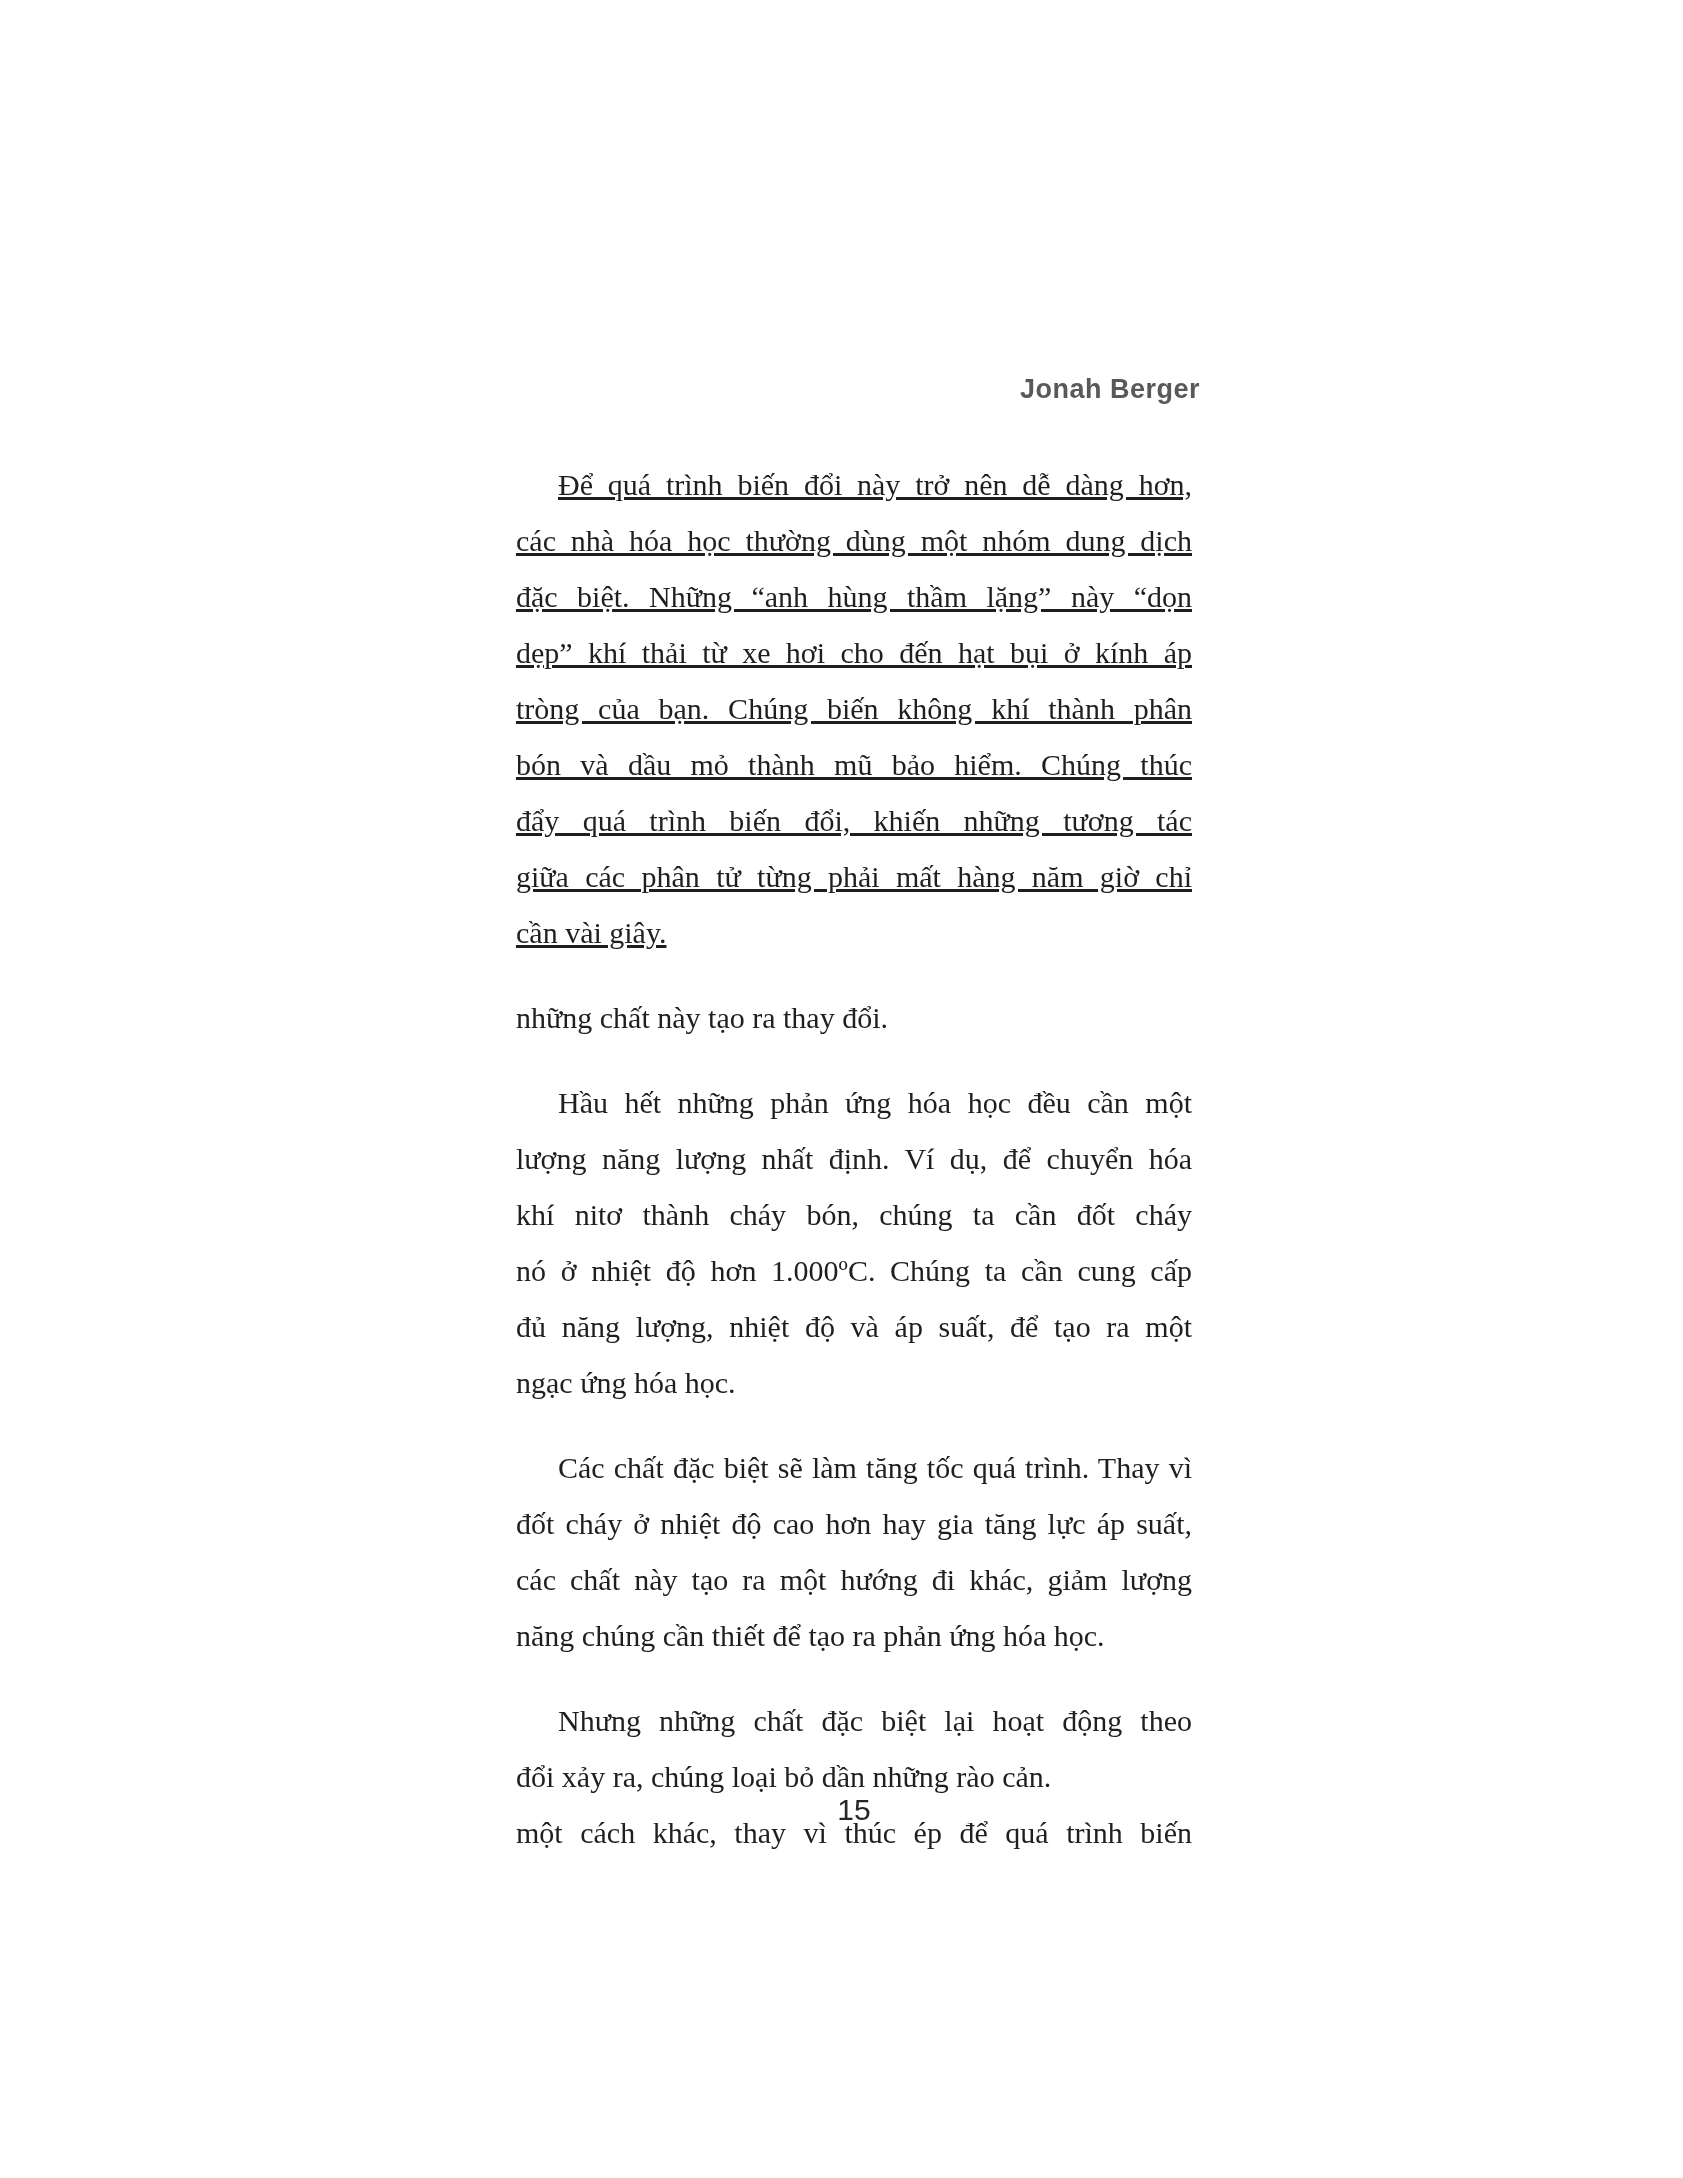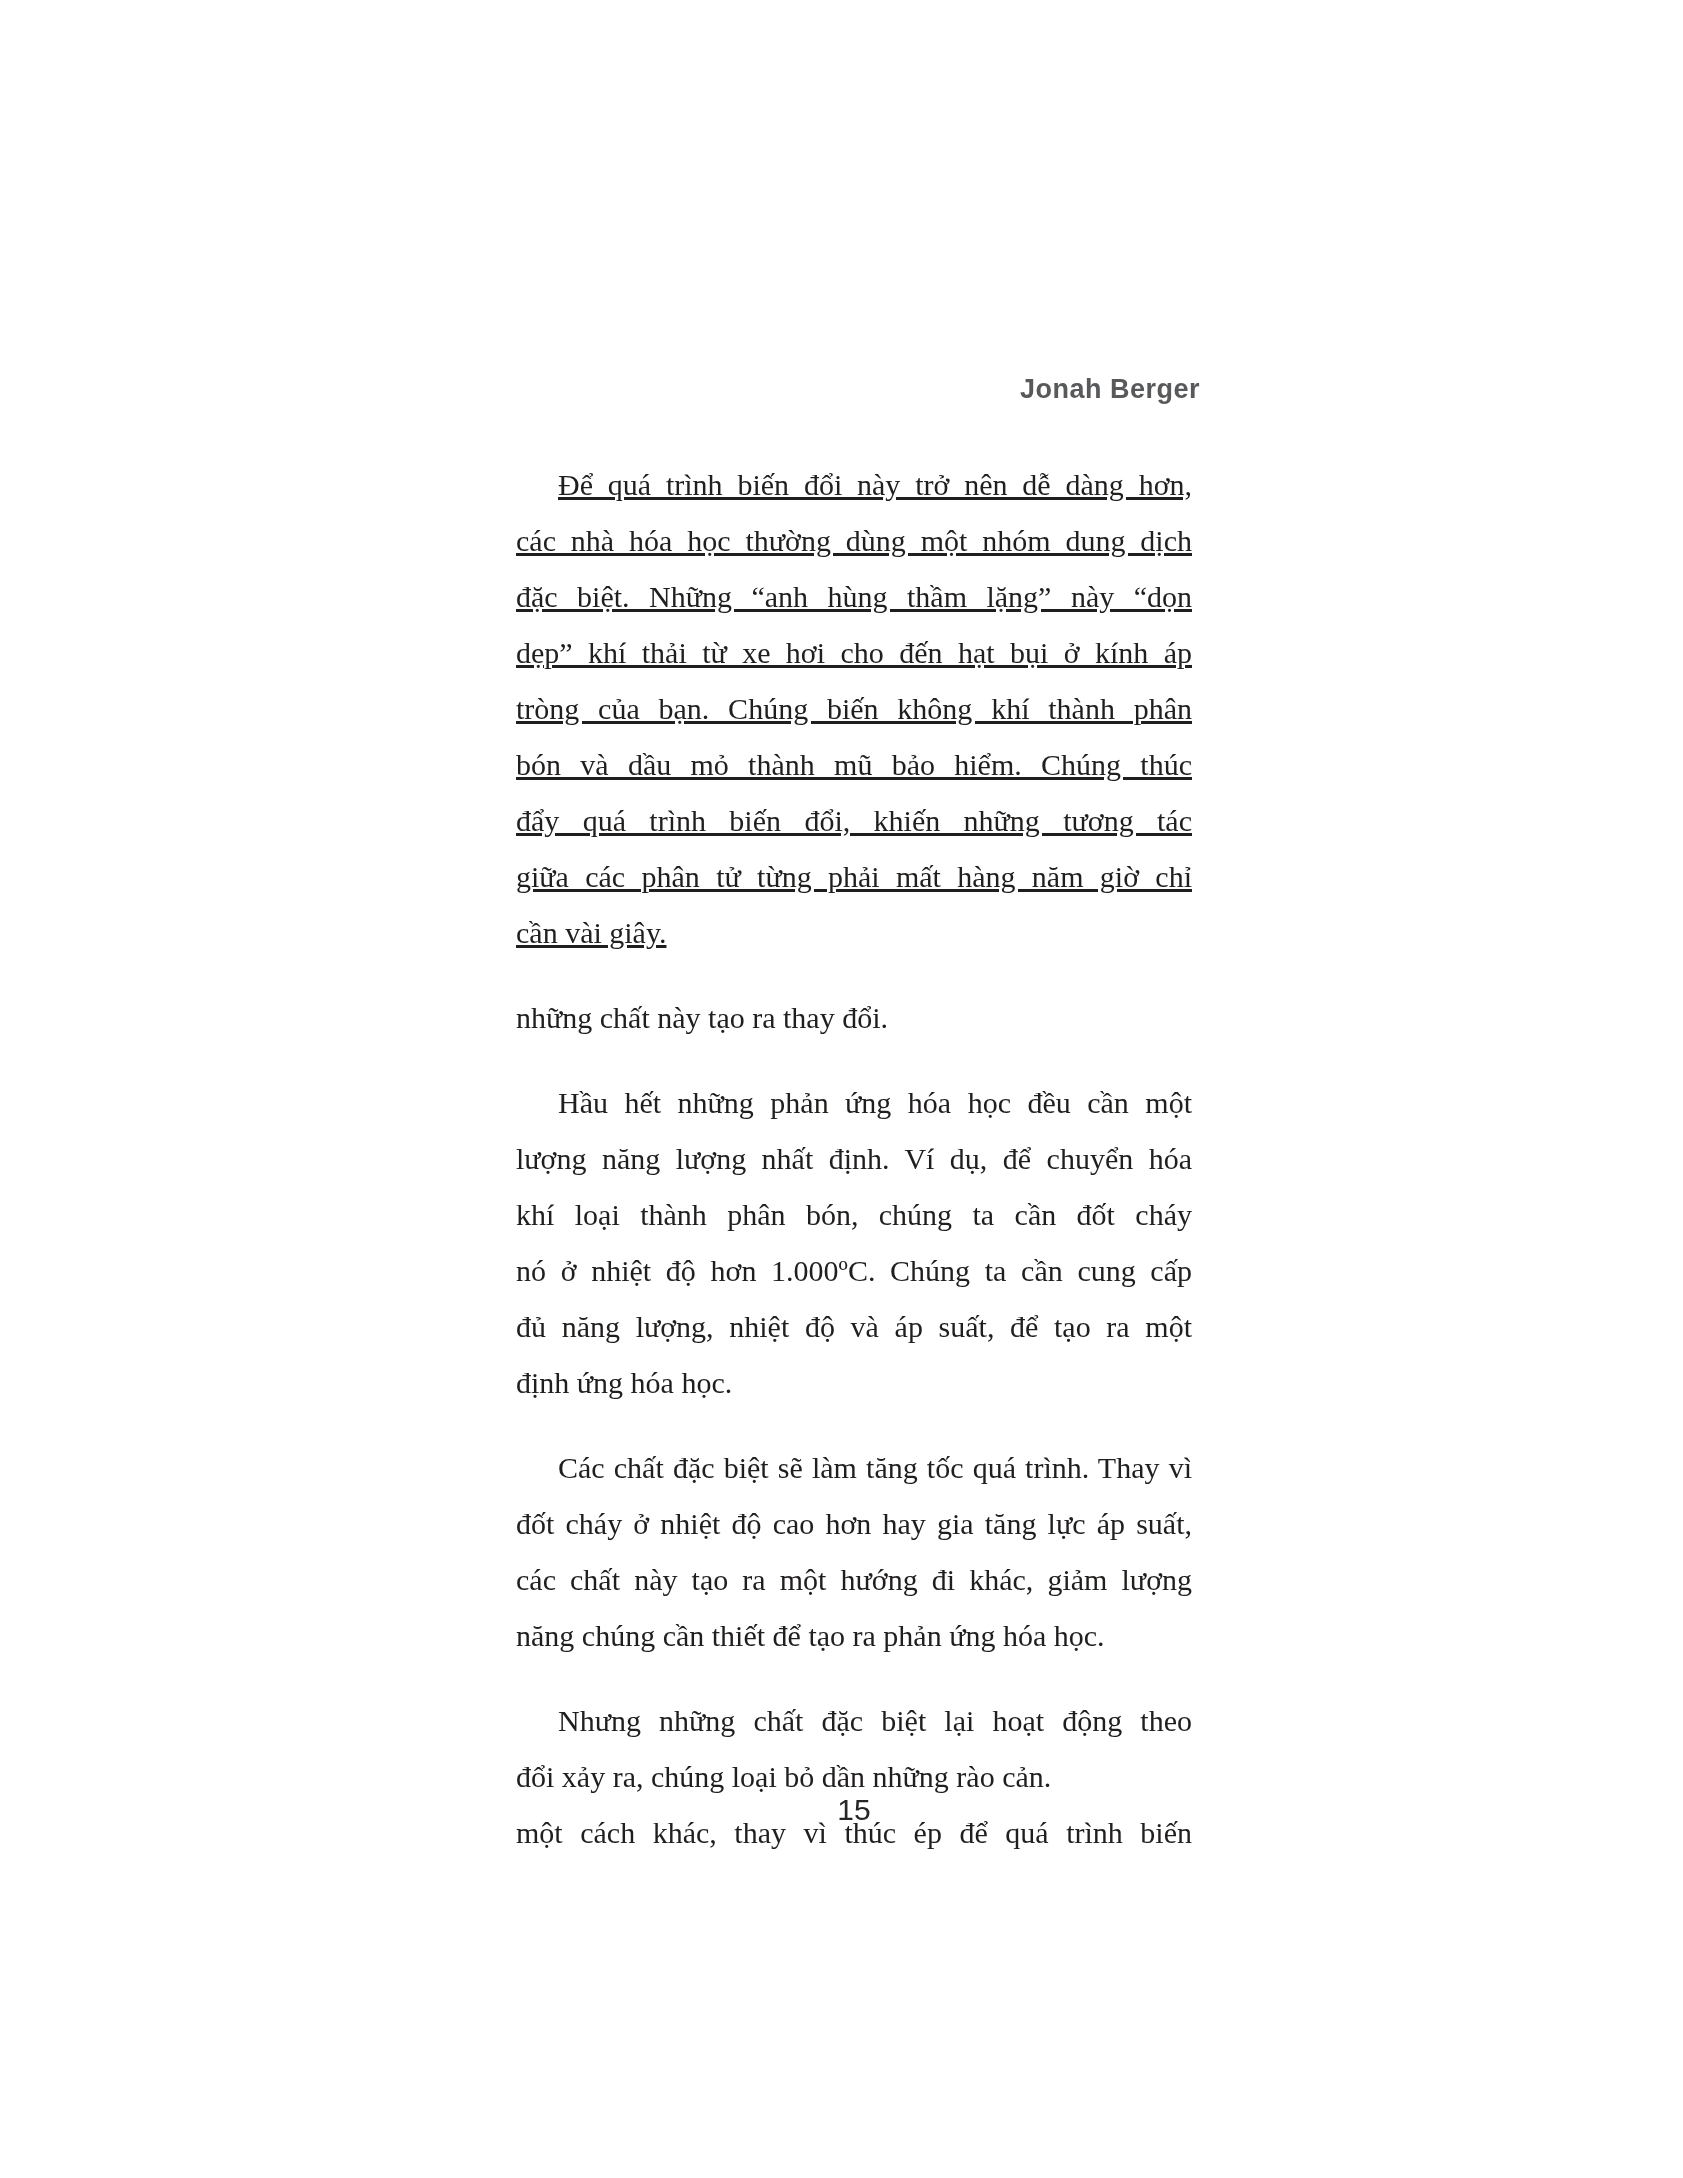--- a/index.html
+++ b/index.html
@@ -79,24 +79,24 @@
         <div class="line just">đẩy quá trình biến đổi, khiến những tương tác</div>
         <div class="line just">giữa các phân tử từng phải mất hàng năm giờ chỉ</div>
         <div class="line">cần vài giây.</div>
       </div>
       <div class="para">
         <div class="line">những chất này tạo ra thay đổi.</div>
       </div>
       <div class="para">
         <div class="line first just">Hầu hết những phản ứng hóa học đều cần một</div>
         <div class="line just">lượng năng lượng nhất định. Ví dụ, để chuyển hóa</div>
-        <div class="line just">khí loại thành phân bón, chúng ta cần đốt cháy</div>
+        <div class="line just">khí nitơ thành cháy bón, chúng ta cần đốt cháy</div>
         <div class="line just">nó ở nhiệt độ hơn 1.000ºC. Chúng ta cần cung cấp</div>
         <div class="line just">đủ năng lượng, nhiệt độ và áp suất, để tạo ra một</div>
-        <div class="line">định ứng hóa học.</div>
+        <div class="line">ngạc ứng hóa học.</div>
       </div>
       <div class="para">
         <div class="line first just">Các chất đặc biệt sẽ làm tăng tốc quá trình. Thay vì</div>
         <div class="line just">đốt cháy ở nhiệt độ cao hơn hay gia tăng lực áp suất,</div>
         <div class="line just">các chất này tạo ra một hướng đi khác, giảm lượng</div>
         <div class="line">năng chúng cần thiết để tạo ra phản ứng hóa học.</div>
       </div>
       <div class="para">
         <div class="line first just">Nhưng những chất đặc biệt lại hoạt động theo</div>
         <div class="line">đổi xảy ra, chúng loại bỏ dần những rào cản.</div>

